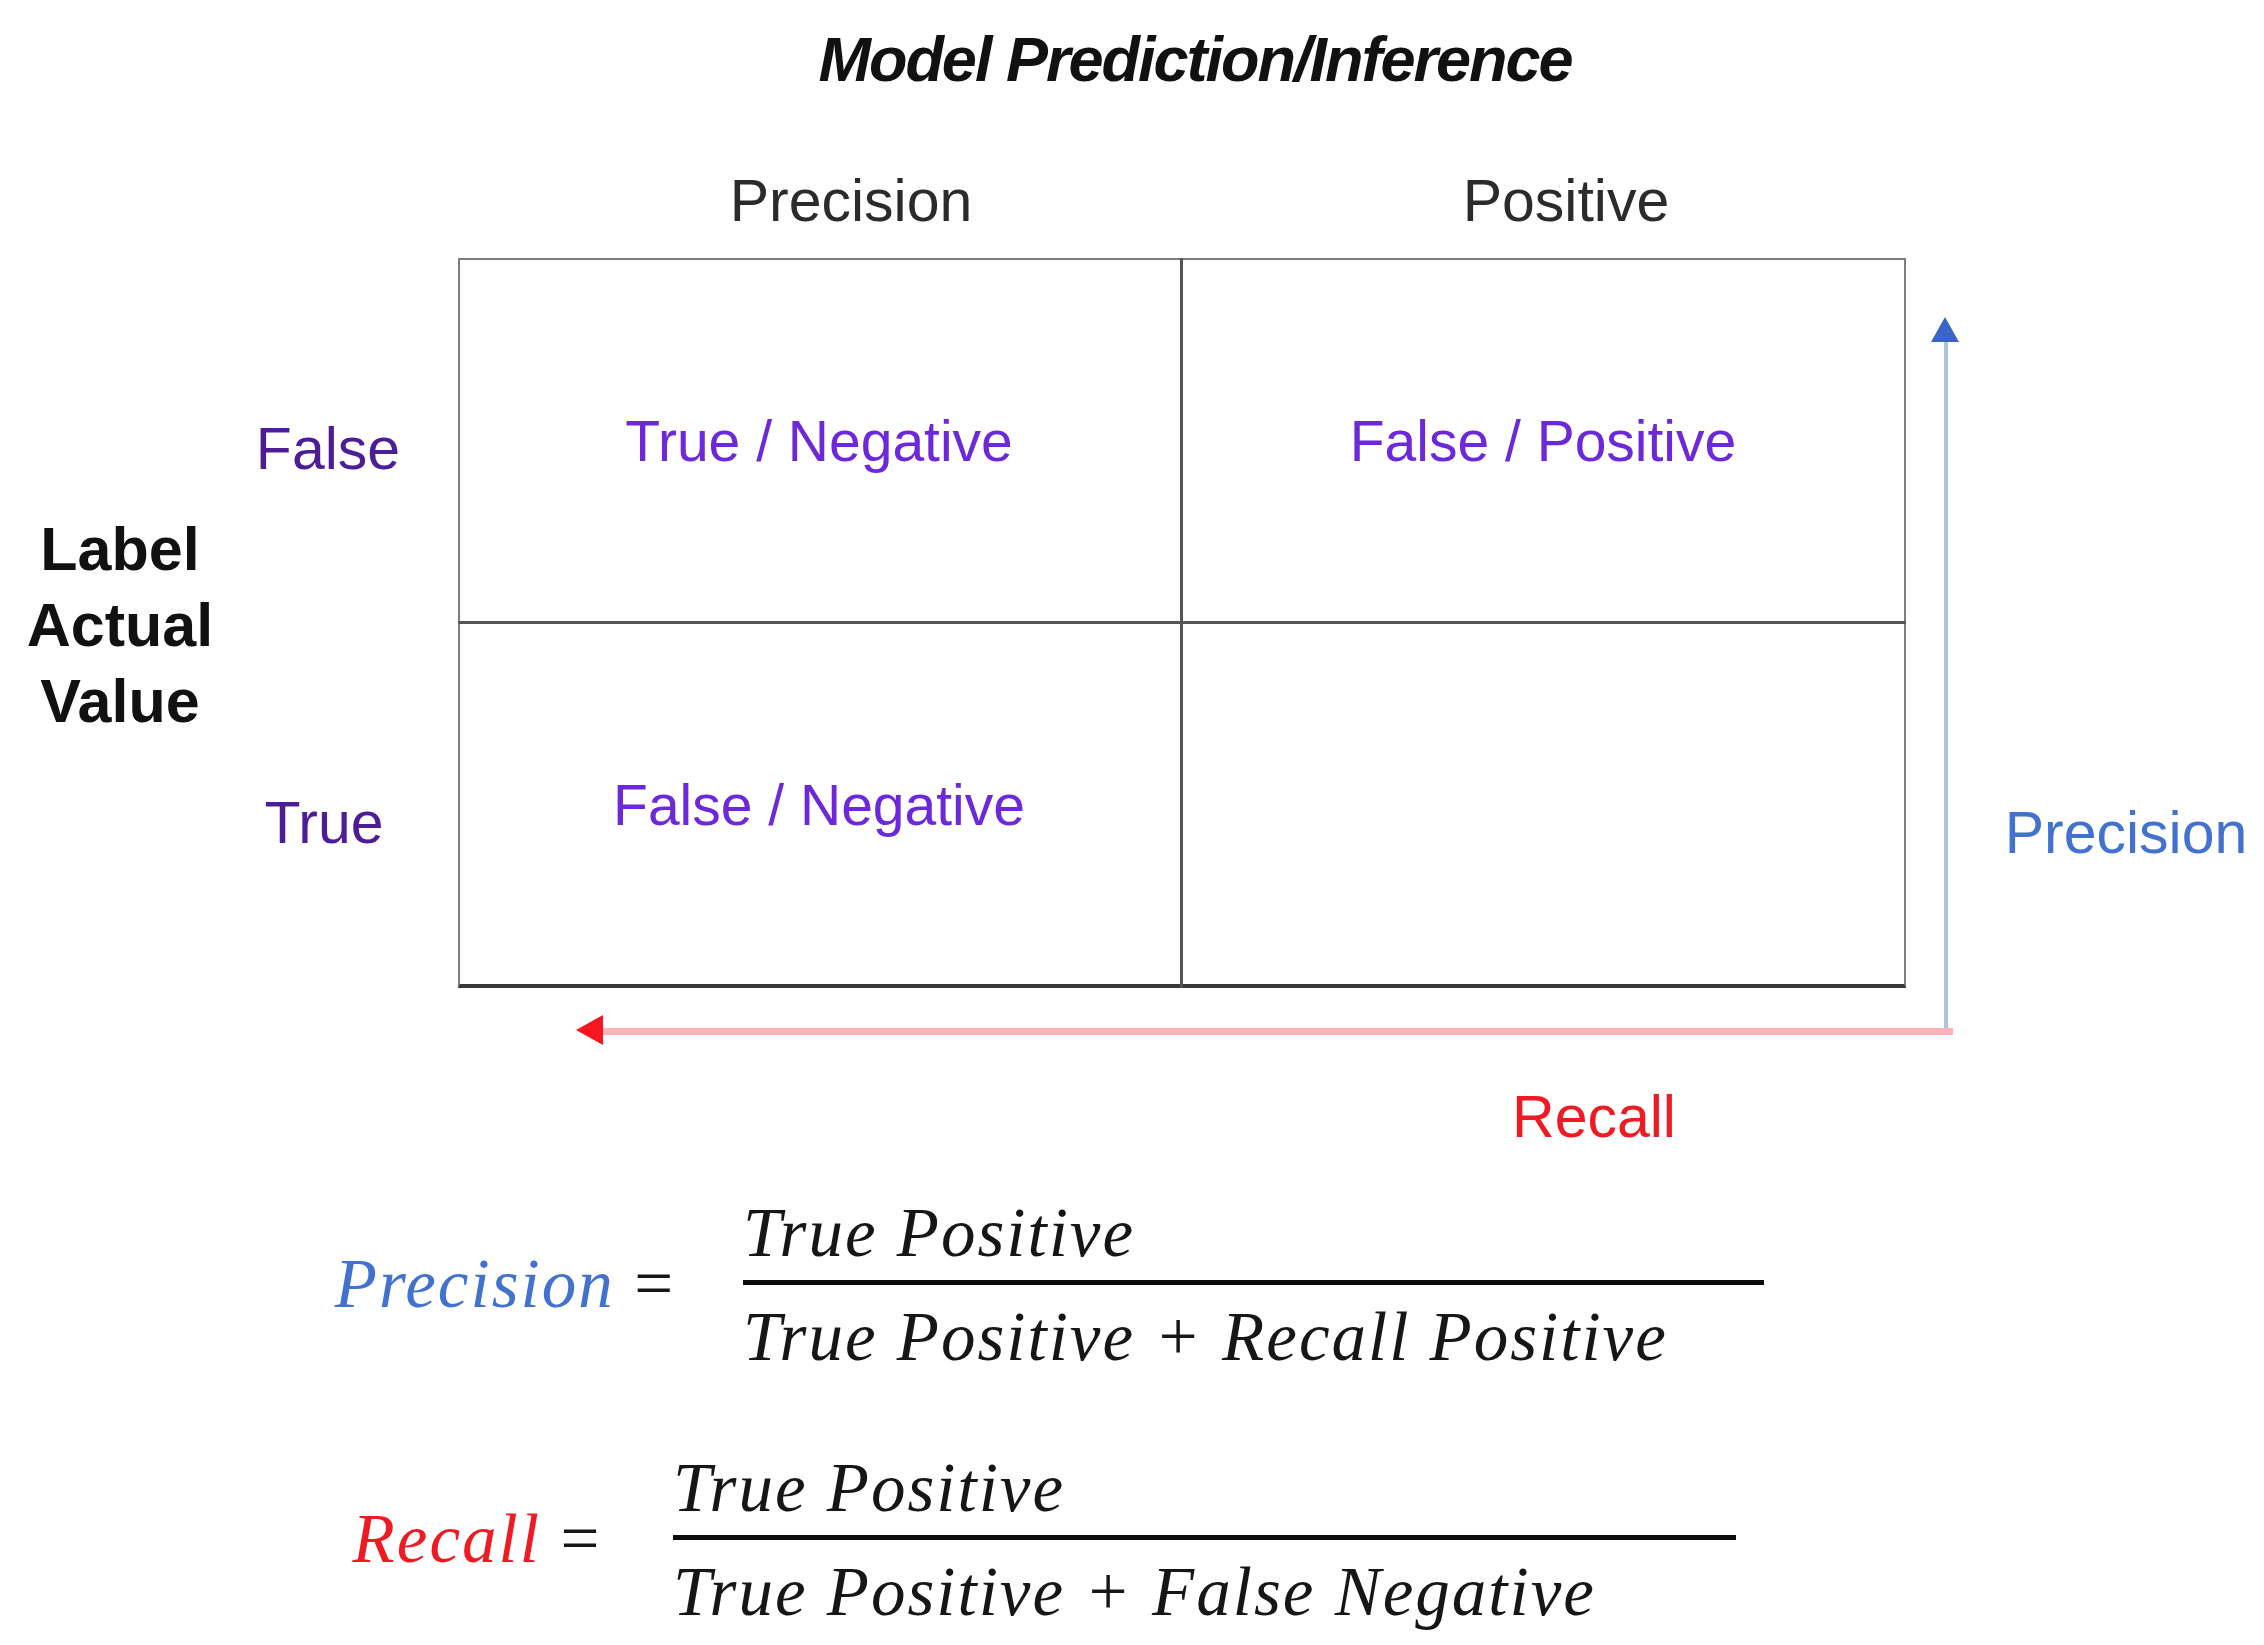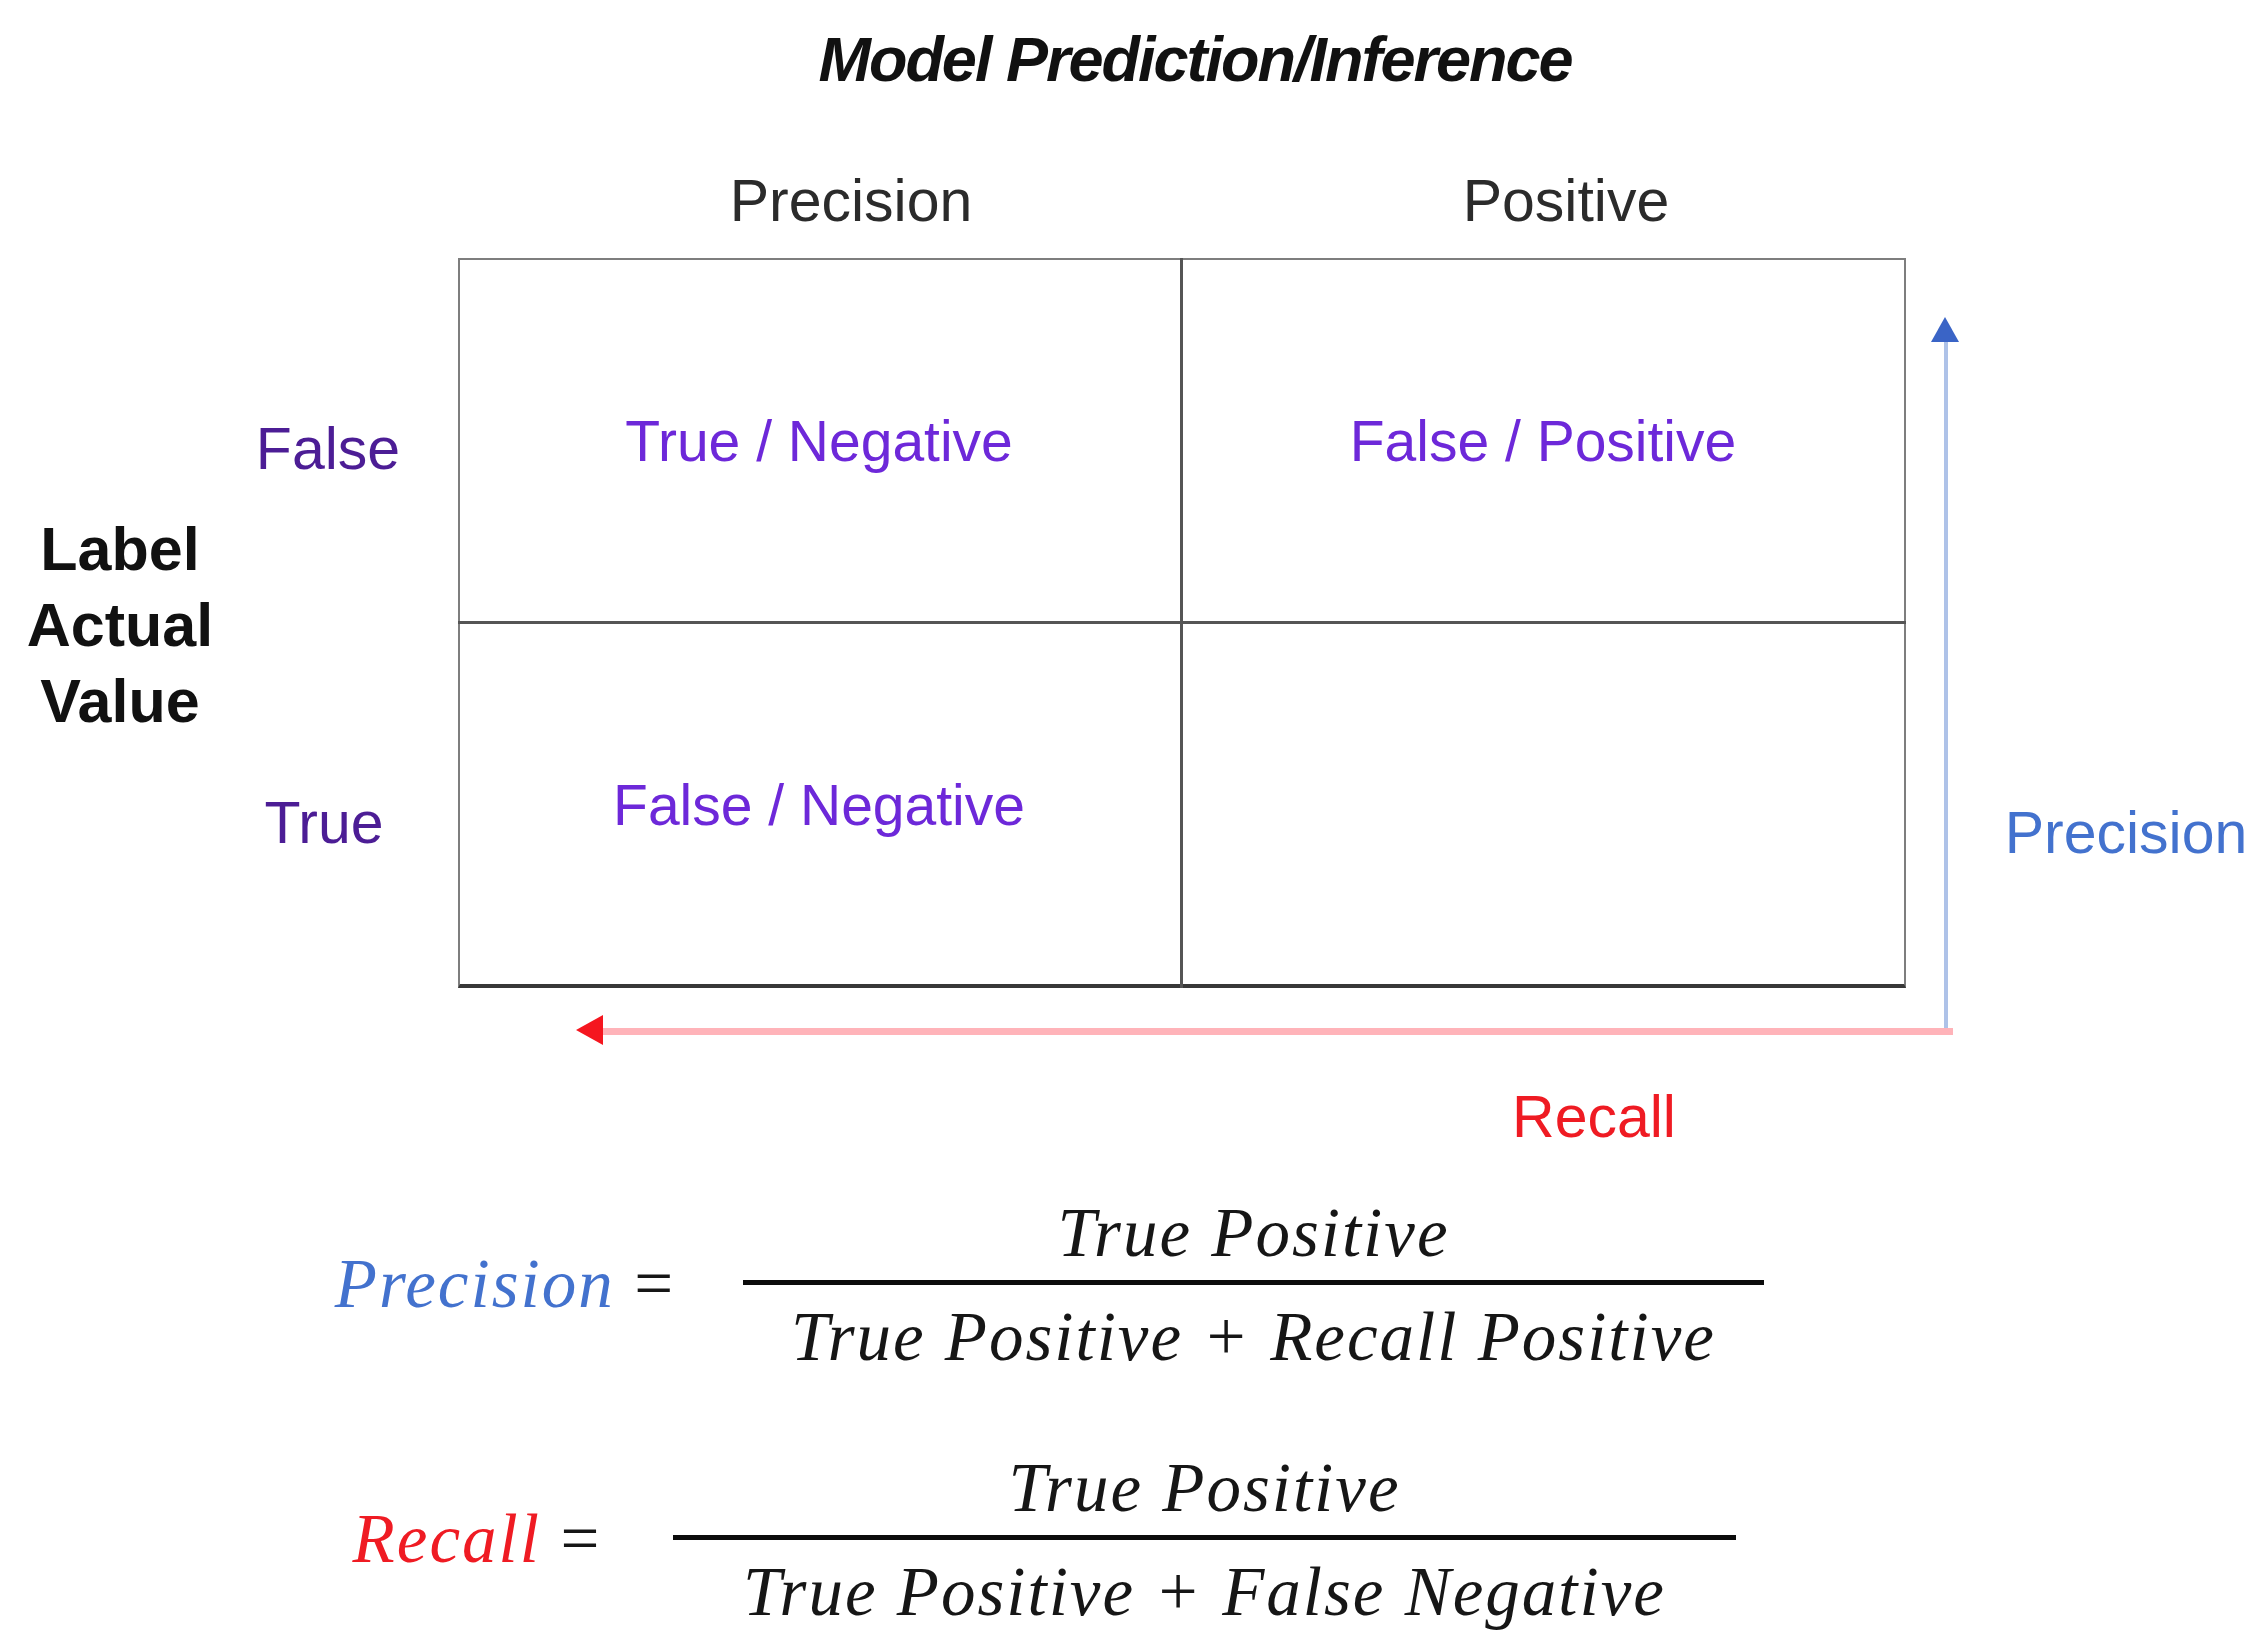--- a/index.html
+++ b/index.html
@@ -65,21 +65,21 @@
     font-family: "Liberation Serif", "DejaVu Serif", serif;
     font-style: italic;
     font-size: 69px;
     letter-spacing: 2px;
     color: #161616;
   }
   .lhs-row { display: flex; align-items: center; }
   .lhs-blue { color: var(--accent_blue); }
   .lhs-red  { color: var(--accent_red); }
   .eq { font-style: normal; margin-left: 19.6px; color: #161616; }
-  .fraction { text-align: center; }
+  .fraction { }
   .frac-prec { left: 743px; top: 1188px; width: 1021px; }
   .frac-rec  { left: 673px; top: 1443px; width: 1063px; }
   .numer { height: 90px; line-height: 90px; }
   .frac-bar { height: 4.9px; background: #0c0c0c; margin: 2px 0 0 0; }
   .denom { height: 94px; line-height: 104px; }
 </style>
 </head>
 <body>
 
 <div class="canvas">

